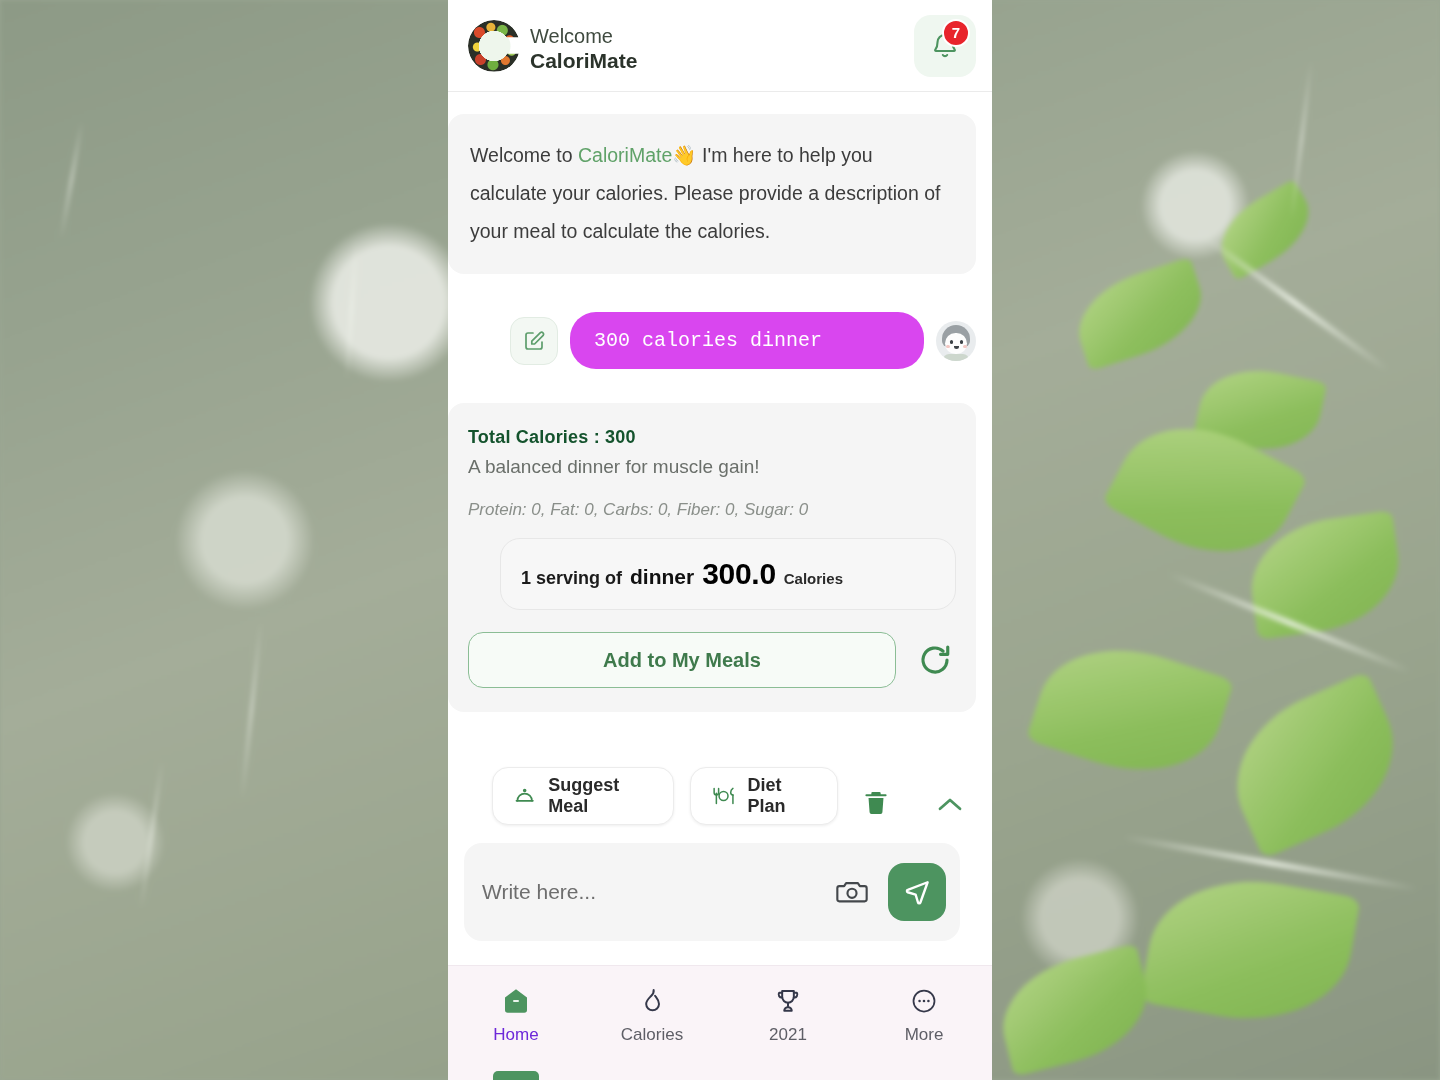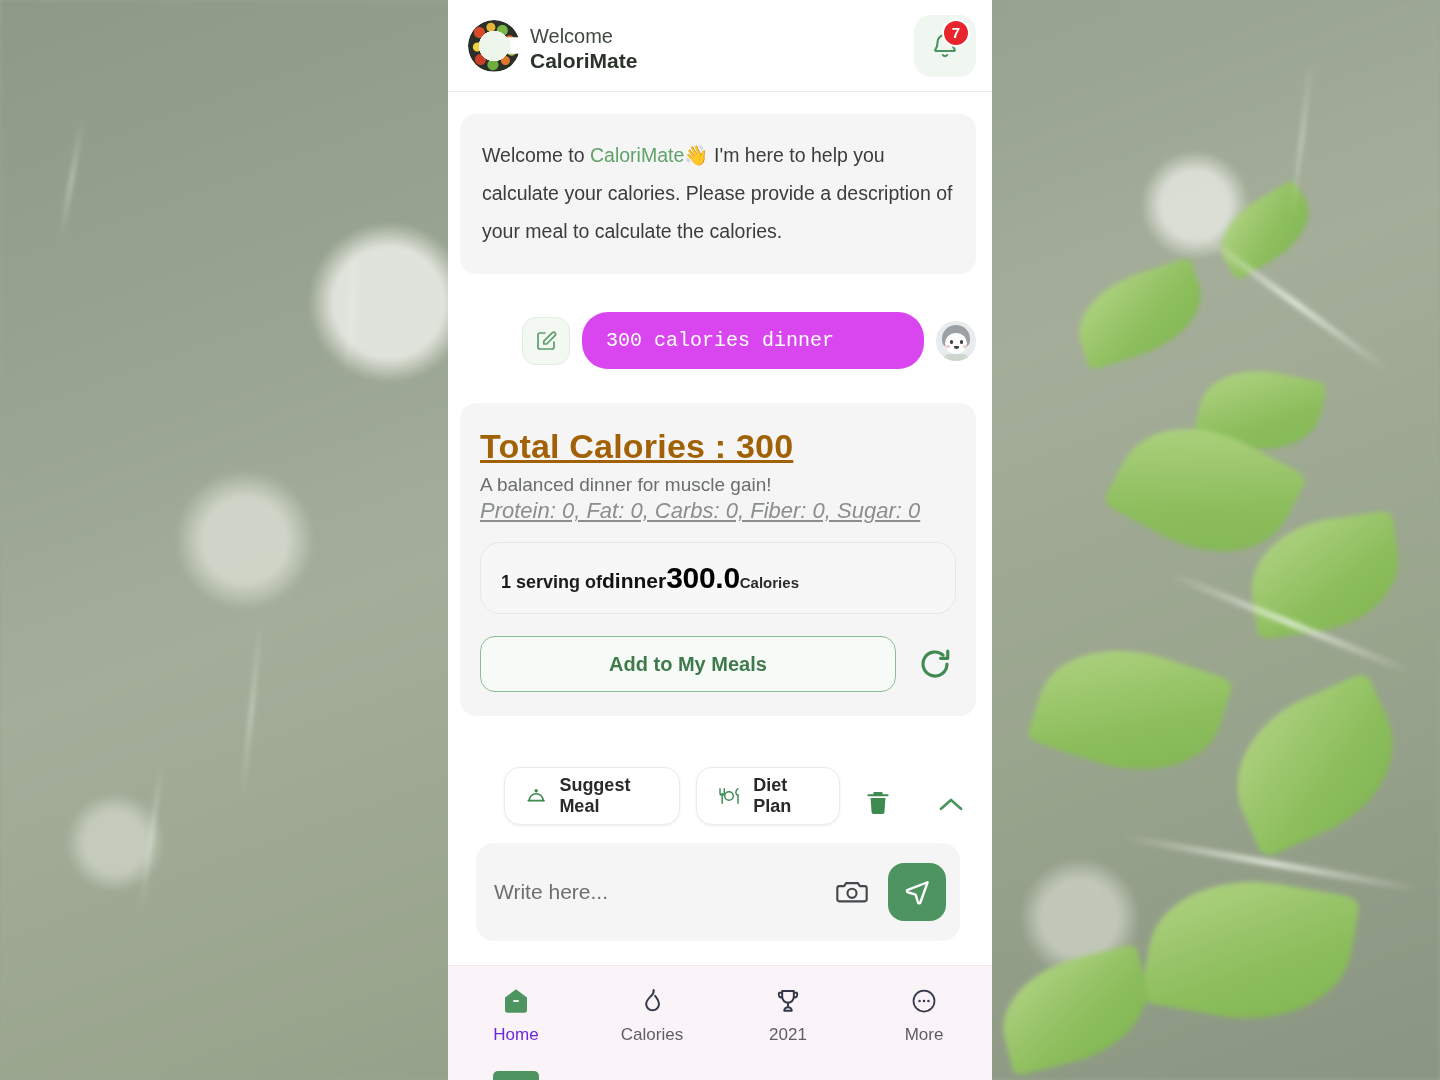--- a/index.html
+++ b/index.html
@@ -114,21 +114,21 @@
     background: #e8242c;
     color: #fff;
     font-size: 15px; font-weight: 700;
     display: flex; align-items: center; justify-content: center;
     border: 2px solid #fff;
   }
 
   
   .chat {
     flex: 1;
-    padding: 22px 16px 0 12px;
+    padding: 22px 16px 0 0;
     background: #fff;
     overflow: hidden;
     display: flex;
     flex-direction: column;
   }
   .bot-bubble {
     background: #f5f5f5;
     border-radius: 16px;
     padding: 22px 22px 24px 22px;
     color: #3c3c3c;
@@ -203,46 +203,46 @@
   }
 
   
   .result-card {
     margin-top: 34px;
     background: #f5f5f5;
     border-radius: 16px;
     padding: 24px 20px 24px 20px;
   }
   .total-cal {
-    font-size: 34px;
+    font-size: 18px;
     font-weight: 700;
-    color: #a16207;
+    color: #14532d;
     letter-spacing: .2px;
-    text-decoration: underline;
   }
   .summary {
     margin-top: 8px;
     font-size: 19px;
     color: #6a6f6a;
   }
   .macros {
-    margin-top: 2px;
-    font-size: 22px;
+    margin-top: 22px;
+    font-size: 17px;
     font-style: italic;
     color: #8a8f8a;
-    text-decoration: underline;
   }
   .serving-box {
     margin-top: 18px;
     background: #f7f7f7;
     border: 1px solid #e7e7e7;
     border-radius: 20px;
     padding: 18px 20px;
     display: flex;
     align-items: baseline;
+    gap: 8px;
+    margin-left: 32px;
   }
   .serv-a { font-size: 18px; font-weight: 700; color: #1b1b1b; }
   .serv-b { font-size: 21px; font-weight: 700; color: #111; }
   .serv-c { font-size: 30px; font-weight: 700; color: #000; letter-spacing: -.3px; }
   .serv-d { font-size: 15px; font-weight: 700; color: #2b2b2b; }
 
   .card-actions {
     margin-top: 22px;
     display: flex;
     align-items: center;

